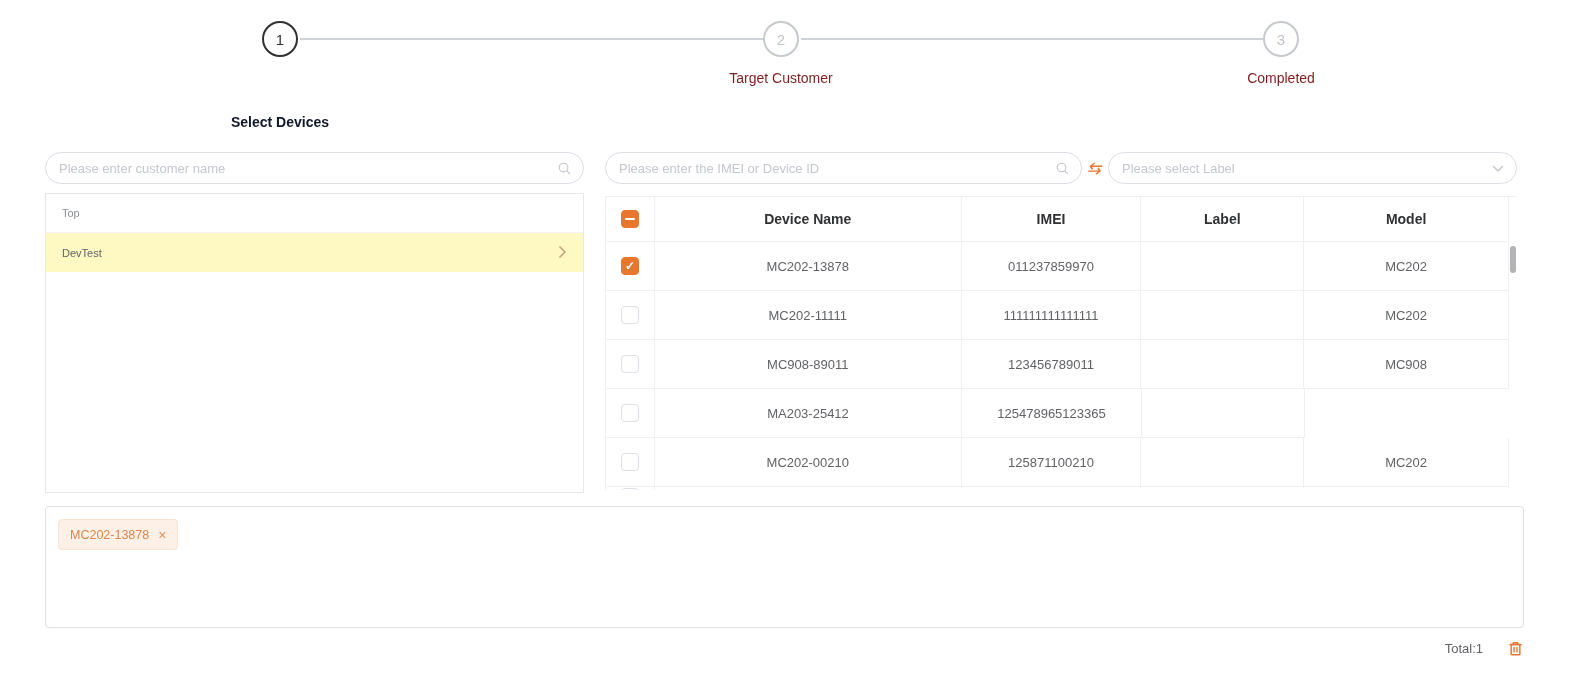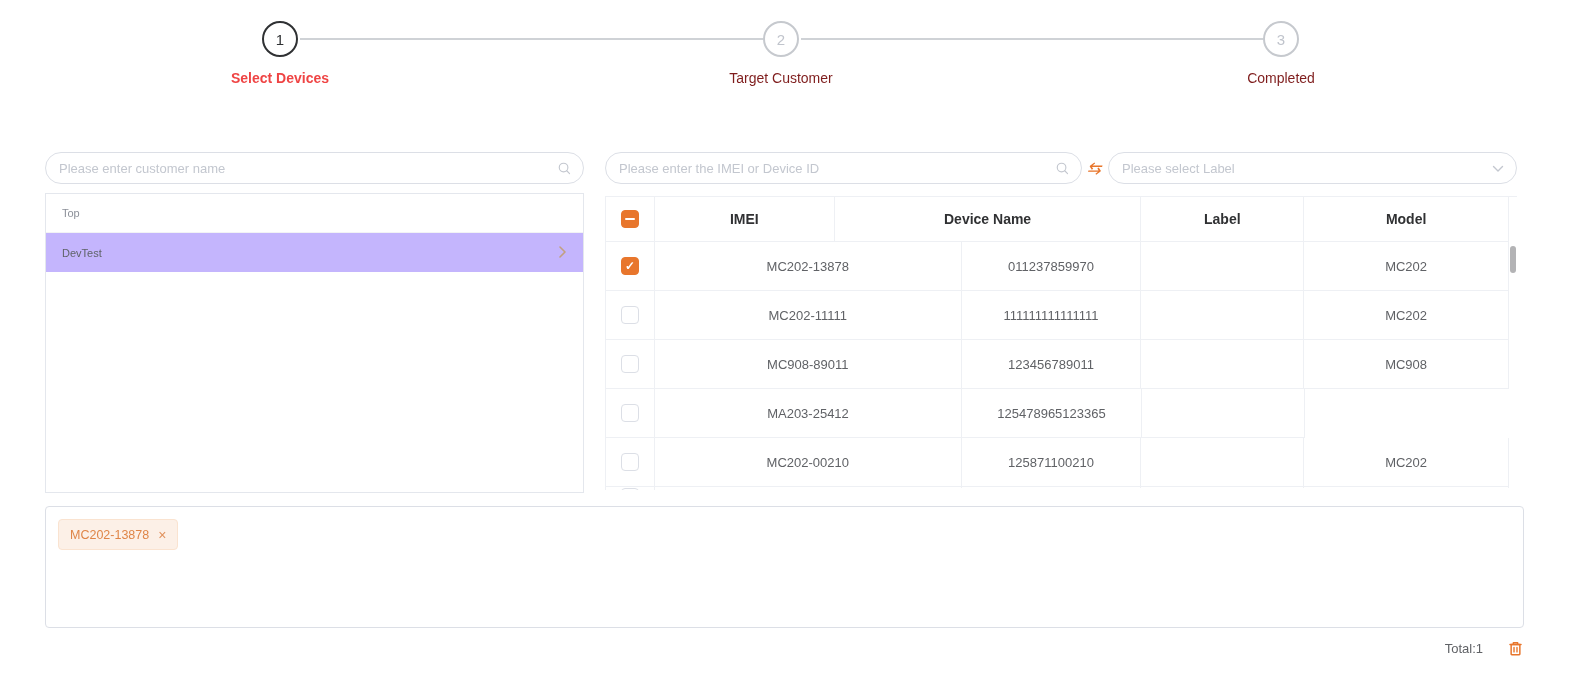--- a/index.html
+++ b/index.html
@@ -14,21 +14,21 @@
     border:2px solid #c6c9ce;box-sizing:border-box;background:#fff;
     display:flex;align-items:center;justify-content:center;
     font-size:15px;color:#c0c4cc;z-index:2;
   }
   .step-circle.active{border-color:#2f3133;color:#2f3133;}
   .step-line{position:absolute;top:38px;height:1.5px;background:#cfd2d6;z-index:1;}
   .step-label{
     position:absolute;top:70px;width:220px;text-align:center;
     font-size:14px;color:#7f1d1d;
   }
-  .step-label.active{color:#ef4444;font-weight:bold;}
+  .step-label.active{color:#0f172a;font-weight:bold;margin-top:44px;}
   
   .search-box{
     position:absolute;height:32px;border:1px solid #dcdfe6;border-radius:16px;
     box-sizing:border-box;background:#fff;display:flex;align-items:center;
   }
   .search-box input{
     border:none;outline:none;flex:1;height:100%;padding:0 8px 0 13px;
     font-size:13px;color:#606266;background:transparent;
     font-family:"Liberation Sans", sans-serif;
   }
@@ -49,21 +49,21 @@
   
   .customer-list{
     position:absolute;left:45px;top:193px;width:539px;height:300px;
     border:1px solid #e4e7ed;box-sizing:border-box;background:#fff;
   }
   .list-row{
     height:39px;display:flex;align-items:center;justify-content:space-between;
     padding:0 16px;font-size:11px;color:#8c9099;cursor:pointer;box-sizing:border-box;
   }
   .list-row.top{border-bottom:1px solid #f2f3f5;}
-  .list-row.selected{background:#c4b5fd;color:#5f6368;gap:8px;}
+  .list-row.selected{background:#fef9c3;color:#5f6368;gap:8px;}
   
   .device-table{
     position:absolute;left:605px;top:196px;width:912px;height:294px;
     border-top:1px solid #eef0f4;border-left:1px solid #eef0f4;
     box-sizing:border-box;overflow:hidden;background:#fff;
   }
   .trow{display:flex;height:49px;}
   .trow.header{height:45px;}
   .tcell{
     display:flex;align-items:center;justify-content:center;box-sizing:border-box;
@@ -178,22 +178,22 @@
   </span>
 </div>
 
 <div class="device-table">
   <div class="trow header">
     <div class="tcell col-check">
       <span class="cb indeterminate">
         <span class="minus-bar"></span>
       </span>
     </div>
+    <div class="tcell col-name">Device Name</div>
     <div class="tcell col-imei">IMEI</div>
-    <div class="tcell col-name">Device Name</div>
     <div class="tcell col-label">Label</div>
     <div class="tcell col-model">Model</div>
     <div class="tcell col-track"></div>
   </div>
 
   <div class="trow">
     <div class="tcell col-check">
       <span class="cb checked">
         <span class="check-glyph">✓</span>
       </span>

